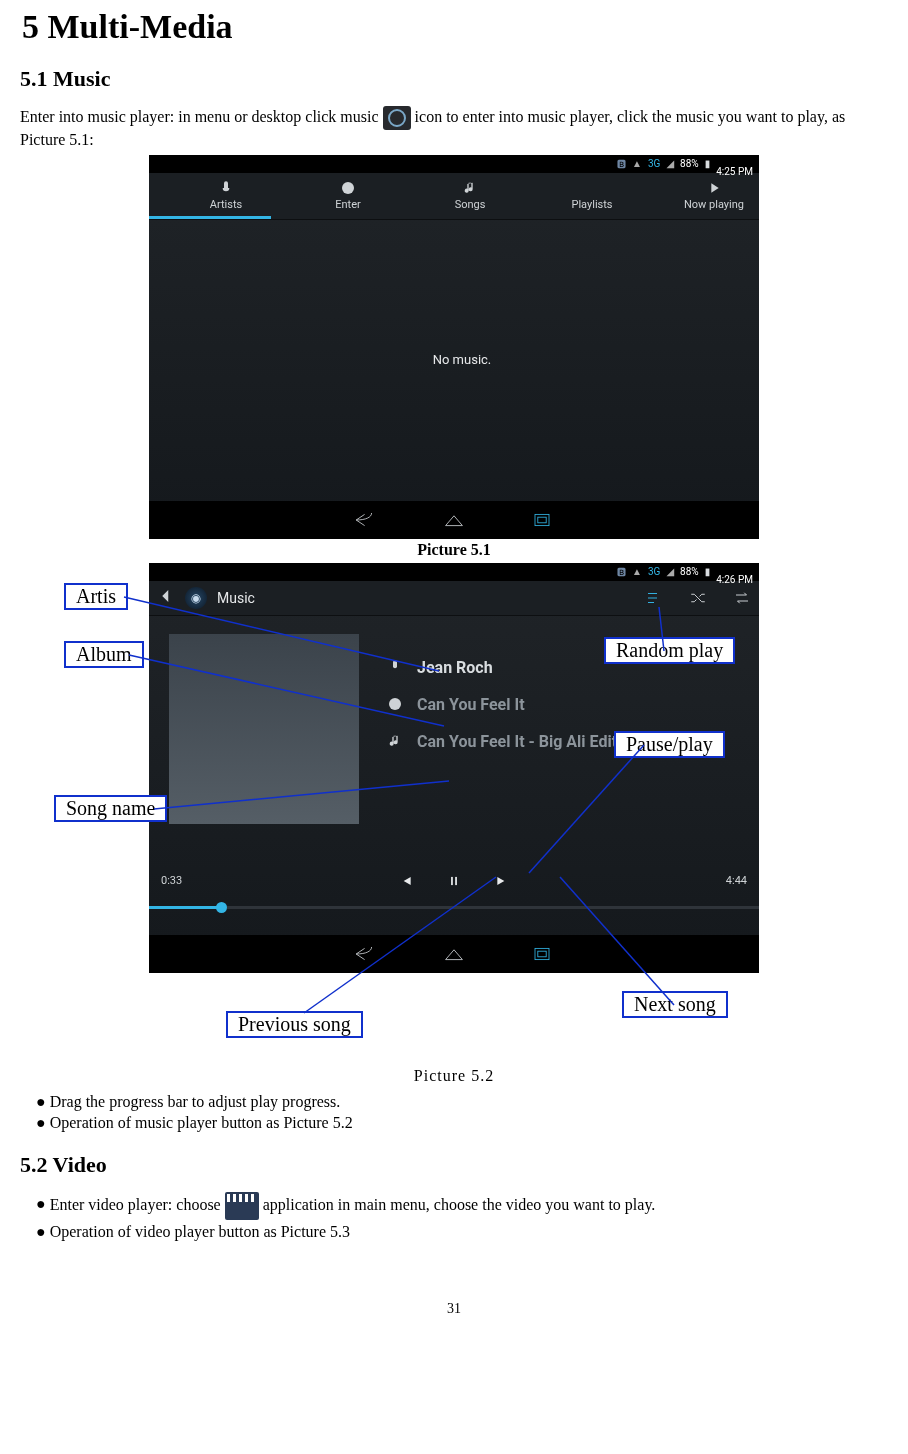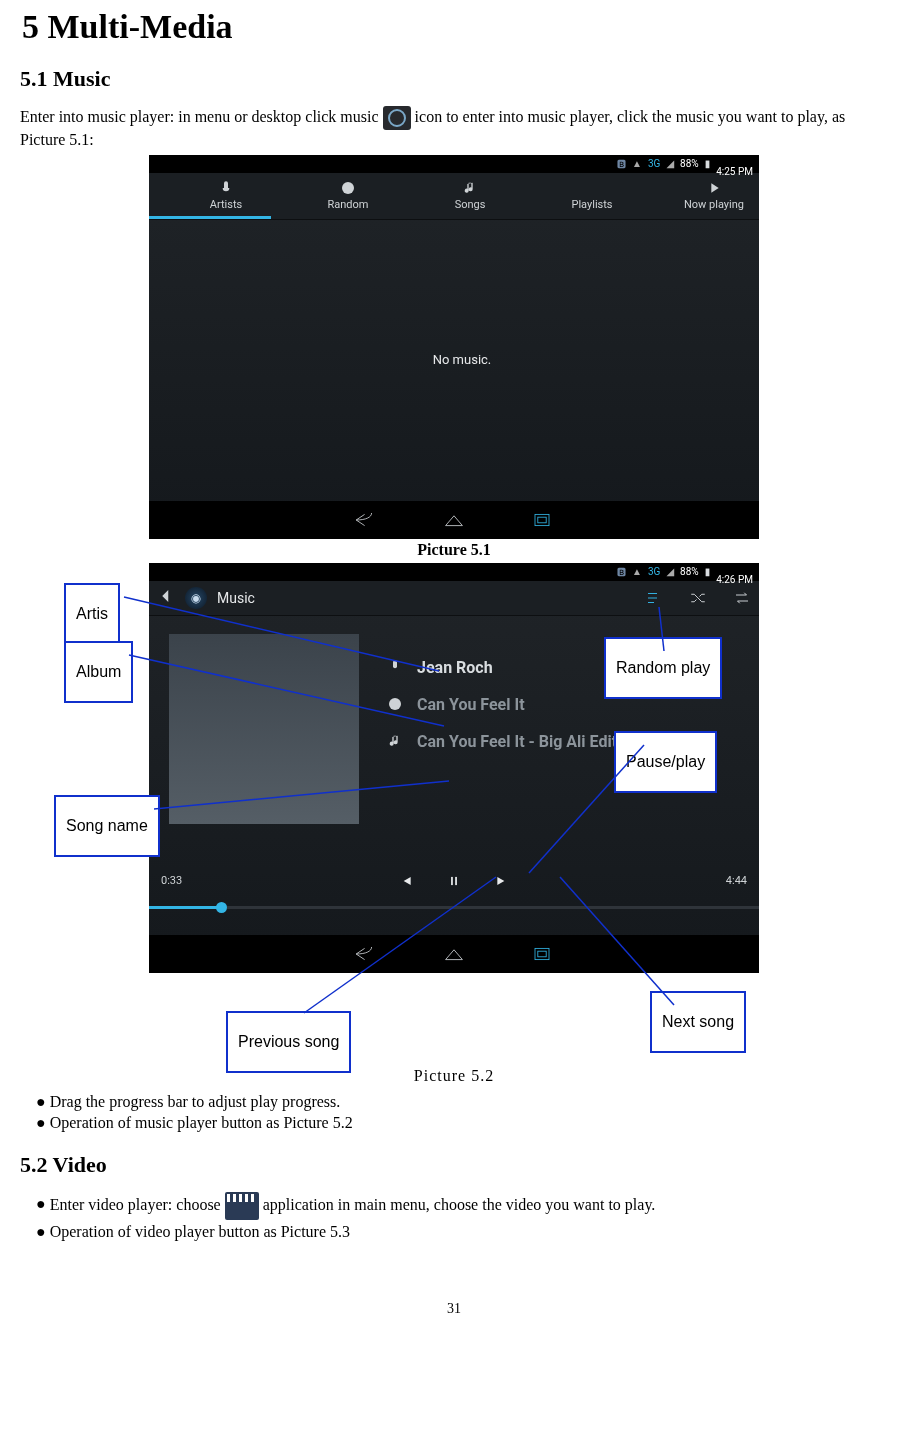--- a/index.html
+++ b/index.html
@@ -126,22 +126,22 @@
     background:#33b5e5;
   }
   .progress-fill::after {
     content:""; position:absolute; right:-5px; top:-4px;
     width:11px; height:11px; border-radius:50%; background:#33b5e5;
   }
   
   .diag { position:relative; display:inline-block; }
   .annbox {
     position:absolute; background:#fff; border:2px solid #1030cc;
-    font-family:Liberation Sans, sans-serif; font-size:16px;
-    padding:20px 10px; color:#000; white-space:nowrap;
+    font-family:Liberation Serif, serif; font-size:20px;
+    padding:0 10px; color:#000; white-space:nowrap;
   }
   svg.annlines { position:absolute; top:0; left:0; pointer-events:none; }
 
   ul.bullets { list-style:none; padding:0; margin:8px 0 0 16px; }
   ul.bullets li::before { content:"\25CF  "; }
   ul.bullets li { margin:3px 0; }
   .page-num { text-align:center; font-size:14px; margin-top:60px; }
 </style>
 </head>
 <body>
@@ -172,21 +172,21 @@
             <rect x="9" y="2" width="6" height="12" rx="3"></rect>
             <path d="M7 12a5 5 0 0 0 10 0M12 17v4"></path>
           </svg>
         <span>Artists</span>
       </div>
       <div class="tab">
         <svg viewBox="0 0 24 24">
             <circle cx="12" cy="12" r="9"></circle>
             <circle cx="12" cy="12" r="2"></circle>
           </svg>
-        <span>Random</span>
+        <span>Enter</span>
       </div>
       <div class="tab">
         <svg viewBox="0 0 24 24">
             <path d="M10 4v12a3 3 0 1 1-2-2.8V6l8-2v10a3 3 0 1 1-2-2.8V4z"></path>
           </svg>
         <span>Songs</span>
       </div>
       <div class="tab">
         <svg viewBox="0 0 24 24">
             <path d="M4 6h16M4 12h16M4 18h10"></path>
@@ -305,21 +305,21 @@
           </svg>
     </div>
   </div>
 
   
   <div class="annbox" style="left:-10px; top:22px;">Artis</div>
   <div class="annbox" style="left:-10px; top:80px;">Album</div>
   <div class="annbox" style="left:-20px; top:234px;">Song name</div>
   <div class="annbox" style="left:530px; top:76px;">Random play</div>
   <div class="annbox" style="left:540px; top:170px;">Pause/play</div>
-  <div class="annbox" style="left:576px; top:430px;">Next song</div>
+  <div class="annbox" style="left:548px; top:430px;">Next song</div>
   <div class="annbox" style="left:152px; top:450px;">Previous song</div>
 
   
   <svg class="annlines" width="760" height="500">
     <line x1="50" y1="36" x2="365" y2="110" stroke="#1030cc" stroke-width="1.5"></line>
     <line x1="55" y1="94" x2="370" y2="165" stroke="#1030cc" stroke-width="1.5"></line>
     <line x1="80" y1="248" x2="375" y2="220" stroke="#1030cc" stroke-width="1.5"></line>
     <line x1="590" y1="90" x2="585" y2="46" stroke="#1030cc" stroke-width="1.5"></line>
     <line x1="570" y1="184" x2="455" y2="312" stroke="#1030cc" stroke-width="1.5"></line>
     <line x1="600" y1="444" x2="486" y2="316" stroke="#1030cc" stroke-width="1.5"></line>

